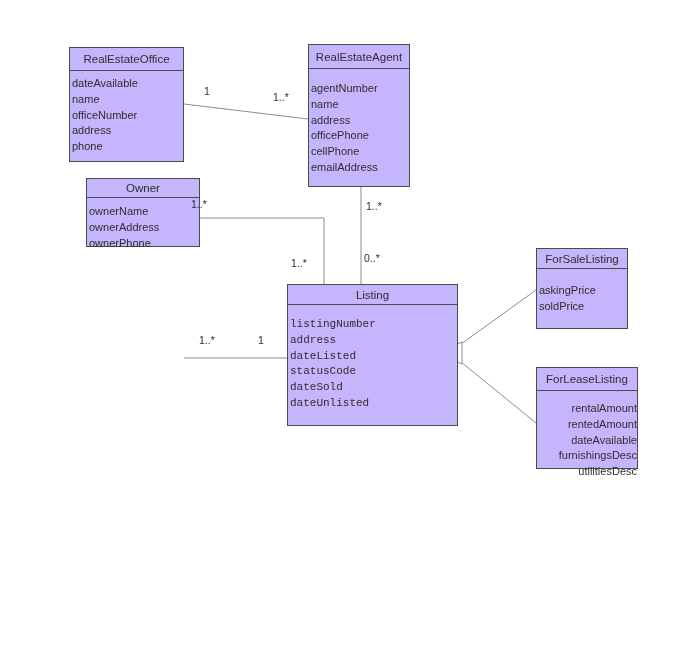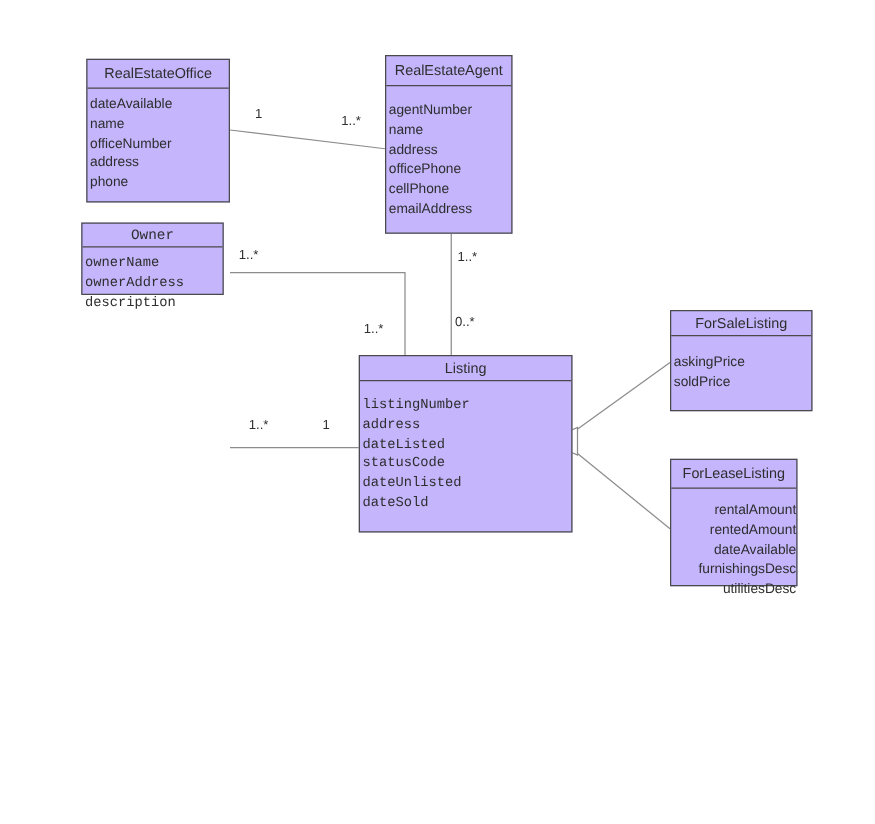--- a/index.html
+++ b/index.html
@@ -84,43 +84,43 @@
     <ul class="class-attrs" style="padding-top:12px;">
         <li>agentNumber</li>
         <li>name</li>
         <li>address</li>
         <li>officePhone</li>
         <li>cellPhone</li>
         <li>emailAddress</li>
       </ul>
   </div>
 
-  <div class="class-box" style="left:65px; top:178px; width:114px; height:58px;font-family:Liberation Mono, monospace;">
+  <div class="class-box" style="left:86px; top:178px; width:114px; height:69px;">
     <div class="class-title" style="height:19px;">Owner</div>
     <ul class="class-attrs" style="padding-top:6px;">
         <li>ownerName</li>
         <li>ownerAddress</li>
-        <li>description</li>
+        <li>ownerPhone</li>
       </ul>
   </div>
 
 
   <div class="class-box" style="left:287px; top:284px; width:171px; height:142px;">
     <div class="class-title" style="height:20px;">Listing</div>
     <ul class="class-attrs" style="padding-top:12px;font-family:Liberation Mono, monospace;">
         <li>listingNumber</li>
         <li>address</li>
         <li>dateListed</li>
         <li>statusCode</li>
+        <li>dateSold</li>
         <li>dateUnlisted</li>
-        <li>dateSold</li>
       </ul>
   </div>
 
-  <div class="class-box" style="left:536px; top:248px; width:114px; height:81px;">
+  <div class="class-box" style="left:536px; top:248px; width:92px; height:81px;">
     <div class="class-title" style="height:20px;">ForSaleListing</div>
     <ul class="class-attrs" style="padding-top:14px;">
         <li>askingPrice</li>
         <li>soldPrice</li>
       </ul>
   </div>
 
   <div class="class-box" style="left:536px; top:367px; width:102px; height:102px;">
     <div class="class-title" style="height:23px;">ForLeaseListing</div>
     <ul class="class-attrs" style="padding-top:10px;text-align:right;">

